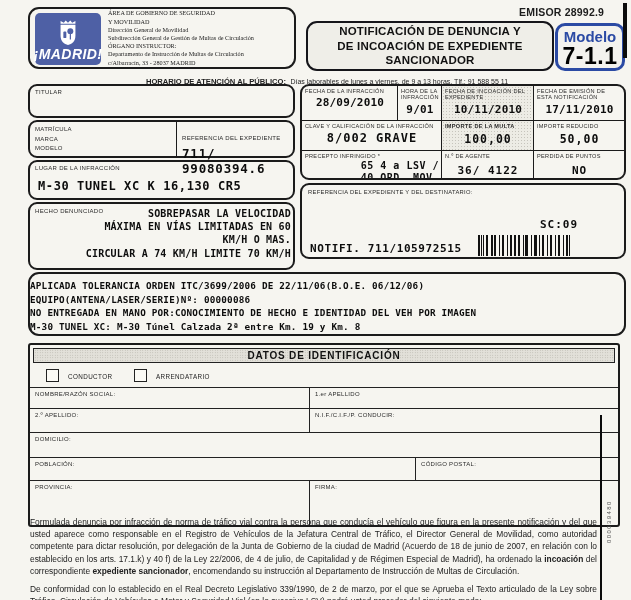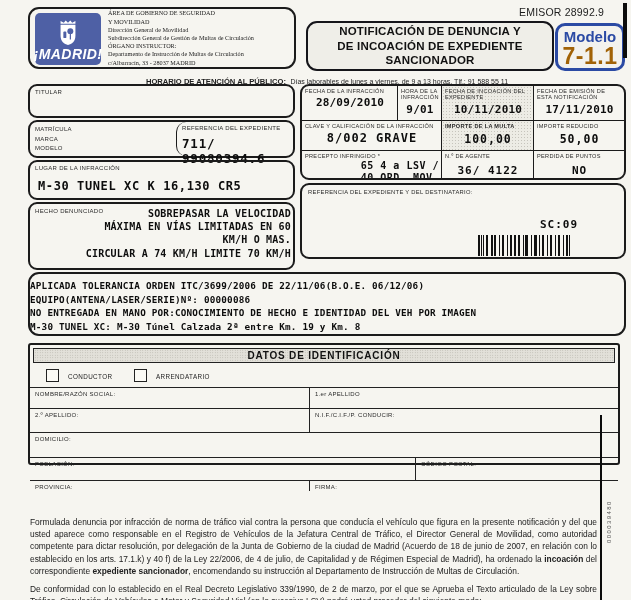--- a/index.html
+++ b/index.html
@@ -22,34 +22,34 @@
 
   
   .hdr-left { left:28px; top:7px; width:268px; height:62px; display:flex; gap:7px; padding:4px 5px; border-radius:11px; }
   .logo { width:66px; height:52px; background:#4e60a5; border-radius:5px; display:flex; flex-direction:column; align-items:center; justify-content:flex-end; padding-bottom:3px; flex:0 0 auto; }
   .logo-word { color:#fff; font-weight:bold; font-style:italic; font-size:14px; letter-spacing:0.4px; }
   .agency { display:flex; flex-direction:column; justify-content:center; font-family:"Liberation Serif", serif; }
   .agency div { font-size:6.2px; line-height:8.2px; color:#222; }
   .title-box { left:306px; top:21px; width:248px; height:50px; background:#efeee8; border:2.5px solid #15151a; border-radius:11px;
     display:flex; align-items:center; justify-content:center; text-align:center;
     font-weight:bold; font-size:11.5px; line-height:14.5px; letter-spacing:0.2px; color:#111; }
-  .emisor { left:519px; top:6px; font-weight:normal; font-size:10.5px; letter-spacing:0.2px; }
+  .emisor { left:519px; top:6px; font-weight:bold; font-size:10.5px; letter-spacing:0.2px; }
   .modelo-box { left:555px; top:23px; width:70px; height:48px; border:3px solid #2b4aa4; border-radius:10px; text-align:center; background:#f3f2ee; }
   .modelo-word { color:#2b4aa4; font-weight:bold; font-size:15px; line-height:17px; margin-top:2px; }
-  .modelo-num { color:#a16207; font-weight:bold; font-size:23px; line-height:23px; letter-spacing:0.5px; }
+  .modelo-num { color:#000000; font-weight:bold; font-size:23px; line-height:23px; letter-spacing:0.5px; }
   .corner-mark { left:623px; top:3px; width:4px; height:55px; background:#0c0c0c; }
   .horario { left:28px; top:70px; width:598px; text-align:center; }
   .horario .hl { font-weight:bold; font-size:7.6px; }
   .horario .ht { font-size:7px; color:#222; }
 
   
   .titular-box { left:28px; top:84px; width:267px; height:34px; padding:3px 5px; }
   .veh-box { left:28px; top:120px; width:267px; height:38px; display:flex; }
   .veh-left { width:146px; display:flex; flex-direction:column; justify-content:space-between; padding:4px 5px; }
-  .veh-right { flex:1; border-left:1.5px solid #1b1b1b; padding:3px 5px;border-radius:10px; }
+  .veh-right { flex:1; border-left:1.5px solid #1b1b1b; padding:13px 5px; }
   .ref-value { font-size:12.5px; letter-spacing:0.8px; margin-top:4px; }
   .lugar-box { left:28px; top:160px; width:267px; height:40px; padding:3px 5px; }
   .lugar-value { font-size:12px; letter-spacing:0.6px; margin:7px 0 0 3px; }
   .hecho-box { left:28px; top:202px; width:267px; height:68px; }
   .hecho-label { position:absolute; top:4px; left:5px; }
   .hecho-value { padding:3px 2px 0 6px; font-size:10px; line-height:13.2px; letter-spacing:0.2px; text-indent:68px; }
 
   
   .grid-box { left:300px; top:84px; width:326px; height:96px; display:grid;
     grid-template-columns:95px 44px 92px 1fr; grid-template-rows:34px 30px 1fr; }
@@ -72,21 +72,21 @@
     background-image:
       repeating-linear-gradient(90deg,#111 0 2px,transparent 2px 5px,#111 5px 6px,transparent 6px 8px),
       repeating-linear-gradient(90deg,transparent 0 3px,#111 3px 4px,transparent 4px 11px); }
   .notif-value { position:absolute; left:8px; top:57px; font-size:11px; letter-spacing:0.6px; }
 
   
   .tol-box { left:28px; top:272px; width:598px; height:64px; border-radius:11px; padding:5px 0; }
   .tol-line { font-size:9.3px; line-height:13.6px; letter-spacing:0.2px; }
 
   
-  .ident-box { left:28px; top:343px; width:592px; height:122px; border:2px solid #1b1b1b; border-radius:3px; }
+  .ident-box { left:28px; top:343px; width:592px; height:184px; border:2px solid #1b1b1b; border-radius:3px; }
   .ident-header { position:absolute; left:3px; top:3px; right:3px; height:15px; border:1px solid #222;
     background-color:#e2e0d9; background-image:radial-gradient(#b5b3ab 0.6px, transparent 0.7px); background-size:2.5px 2.5px;
     text-align:center; font-weight:bold; font-size:10px; line-height:14px; letter-spacing:0.8px; color:#111; }
   .cb { position:absolute; width:13px; height:13px; border:1.5px solid #222; background:#fbfaf5; }
   .cb-label { position:absolute; font-size:6.3px; letter-spacing:0.4px; color:#222; }
   .ident-rows { position:absolute; left:0; right:0; top:42px; bottom:0; display:grid; grid-template-rows:21px 24px 25px 23px 1fr; }
   .irow { border-top:1.2px solid #222; display:grid; }
   .cols-a { grid-template-columns:279px 1fr; }
   .cols-b { grid-template-columns:385px 1fr; }
   .icell { padding:3px 0 0 5px; }
@@ -217,20 +217,21 @@
     <div class="cell bt bl">
       <div class="flabel">PERDIDA DE PUNTOS</div>
       <div class="dm val-center">NO</div>
     </div>
   </div>
 
   <div class="rbox refdest-box">
     <div class="flabel refdest-label">REFERENCIA DEL EXPEDIENTE Y DEL DESTINATARIO:</div>
     <div class="dm sc-value">SC:09</div>
     <div class="barcode"></div>
+    <div class="dm notif-value">NOTIFI. 711/105972515</div>
   </div>
 
   <div class="rbox tol-box">
     <div class="dm tol-line">APLICADA TOLERANCIA ORDEN ITC/3699/2006 DE 22/11/06(B.O.E. 06/12/06)</div>
     <div class="dm tol-line">EQUIPO(ANTENA/LASER/SERIE)Nº: 00000086</div>
     <div class="dm tol-line">NO ENTREGADA EN MANO POR:CONOCIMIENTO DE HECHO E IDENTIDAD DEL VEH POR IMAGEN</div>
     <div class="dm tol-line">M-30 TUNEL XC: M-30 Túnel Calzada 2ª entre Km. 19 y Km. 8</div>
   </div>
 
   <div class="abs ident-box">

